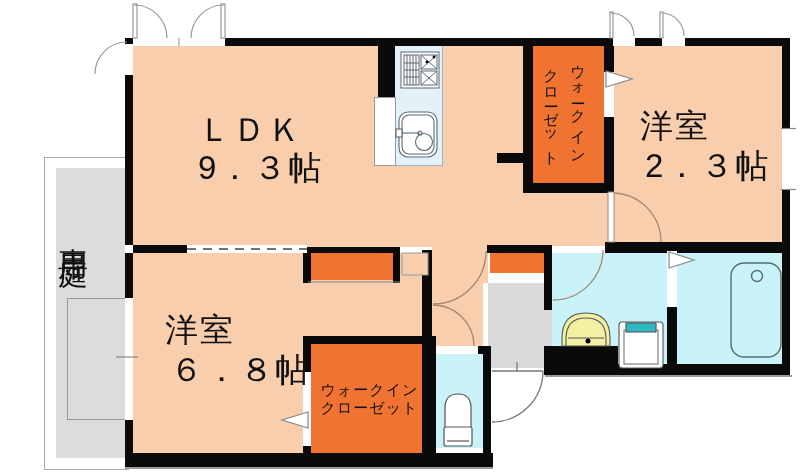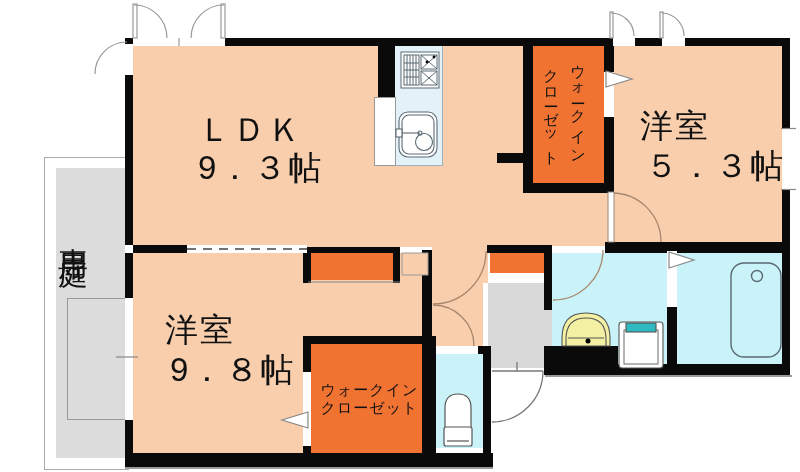--- a/index.html
+++ b/index.html
@@ -189,24 +189,24 @@
       <rect x="619" y="322" width="44" height="46" rx="3" fill="#fff"></rect>
       <rect x="624" y="330" width="34" height="34" fill="none" stroke="#777"></rect>
       <rect x="626" y="323" width="30" height="9" fill="#2FB9C0"></rect>
     </g>
   </svg>
 
   <div class="label room-title" style="left:198px;top:108px;">ＬＤＫ</div>
   <div class="label room-title" style="left:198px;top:146px;">9．３帖</div>
 
   <div class="label room-title" style="left:640px;top:104px;">洋室</div>
-  <div class="label room-title" style="left:645px;top:144px;">５．３帖</div>
+  <div class="label room-title" style="left:645px;top:144px;">2．３帖</div>
 
   <div class="label room-title" style="left:165px;top:308px;">洋室</div>
-  <div class="label room-title" style="left:170px;top:348px;">9．８帖</div>
+  <div class="label room-title" style="left:170px;top:348px;">６．８帖</div>
 
   <div class="label vtext wic-v" style="left:568px;top:55px;">ウォークイン</div>
   <div class="label vtext wic-v" style="left:541px;top:58px;">クローゼット</div>
 
   <div class="label wic-h" style="left:311px;top:381px;width:117px;">ウォークイン</div>
   <div class="label wic-h" style="left:311px;top:399px;width:117px;">クローゼット</div>
 
   <div class="label vtext" style="left:52px;top:224px;font-size:30px;letter-spacing:5px;">専用庭</div>
 </div>
 

